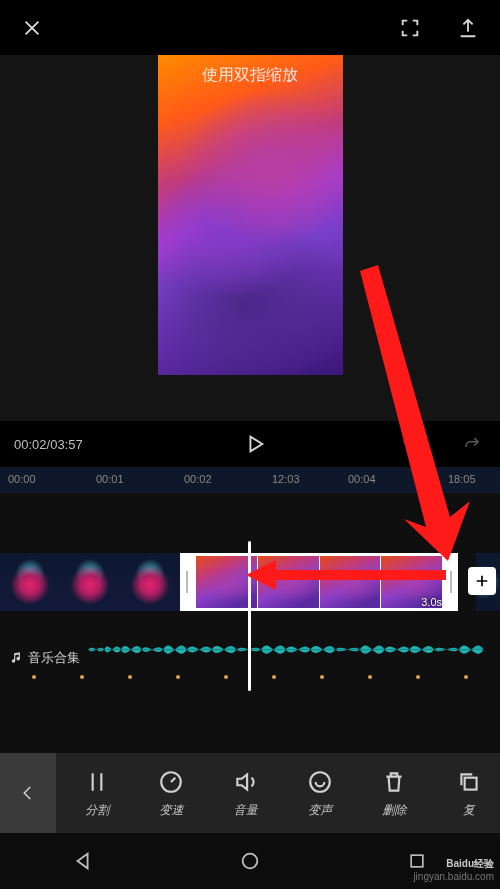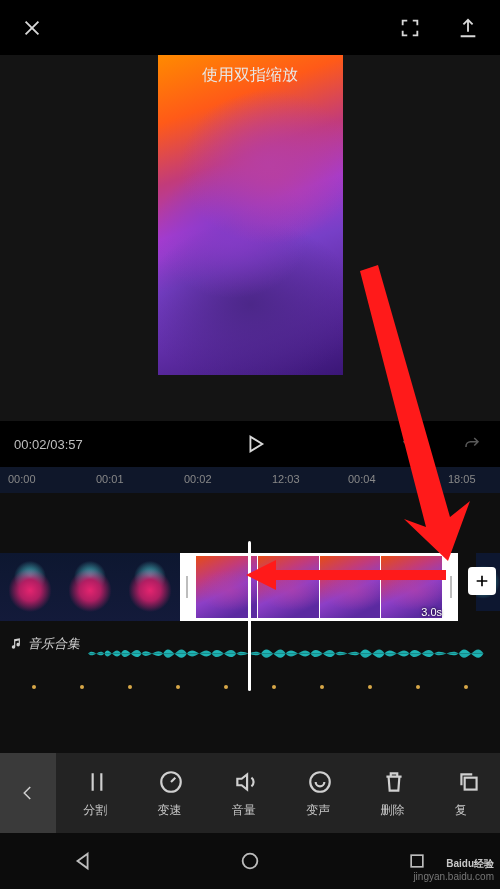--- a/index.html
+++ b/index.html
@@ -17,51 +17,51 @@
   .transport { height:46px; display:flex; align-items:center; padding:0 14px; font-size:13px; color:#bfbfbf;gap:47px; }
   .time { flex:0 0 100px; }
   .play-wrap { flex:1; display:flex; justify-content:center; }
   .redo-undo { flex:0 0 90px; display:flex; justify-content:flex-end; gap:34px; }
   .disabled svg { stroke:#5a5a5a; }
 
   .ruler { height:26px; background:#0f172a; display:flex; align-items:center; font-size:11px; color:#888; position:relative; padding-left:2px;}
   .ruler span { position:absolute; top:6px; }
 
   .timeline-zone { background:#0f0f0f; height:262px; position:relative; padding-top:60px;}
-  .track { height:68px; display:flex; align-items:stretch; position:relative; }
+  .track { height:58px; display:flex; align-items:stretch; position:relative; }
   .left-clips { display:flex; height:100%;}
   .thumb { height:100%; width:60px; position:relative; overflow:hidden; background:#1b1a36;}
   .thumb::before{content:"";position:absolute;inset:0;background:radial-gradient(circle at 50% 55%,#e4246f 0%,#b01e62 22%,transparent 45%),radial-gradient(circle at 50% 35%,#4dc9d0 0%,transparent 30%),linear-gradient(#0d1730,#131a3a);}
   .selected-clip { position:relative; height:100%; flex:1; max-width:278px; background:#fff; border-radius:4px; display:flex; }
   .handle { width:14px; background:#fff; display:flex; align-items:center; justify-content:center;}
   .handle .grip{width:2px;height:22px;background:#bdbdbd;}
   .clip-body { flex:1; display:flex; padding:3px 2px; gap:1px;}
   .clip-fr{flex:1;background:linear-gradient(155deg,#e64b16 0%,#c23b7a 30%,#8d3fc7 55%,#5b2aa0 85%);position:relative;overflow:hidden;}
   .clip-fr::after{content:"";position:absolute;inset:0;background:radial-gradient(ellipse 90% 55% at 55% 55%,rgba(183,63,162,.6) 0%,transparent 60%);}
   .dur-badge { position:absolute; right:16px; bottom:3px; font-size:11px; color:#fff; text-shadow:0 0 3px #000;}
   .add-btn { width:28px; height:28px; background:#fff; border-radius:4px; display:flex; align-items:center; justify-content:center; position:absolute; right:4px; top:74px; font-size:20px; color:#000; cursor:pointer;}
   .side-frag { position:absolute; right:0; top:60px; width:24px; height:58px; overflow:hidden;}
   .side-frag::before{content:"";position:absolute;inset:0;background:radial-gradient(circle at 30% 50%,#4dc9d0 0%,transparent 50%),#0d1730;}
 
-  .audio-track { margin-top:14px; height:42px; display:flex; align-items:flex-start; padding-left:10px; gap:8px; position:relative;font-style:italic; }
+  .audio-track { margin-top:14px; height:42px; display:flex; align-items:flex-end; padding-left:10px; gap:8px; position:relative; }
   .audio-label { font-size:13px; color:#d0d0d0; display:flex; align-items:center; gap:4px;}
   .wave { flex:1; height:36px; position:relative; overflow:hidden;}
   .wave-svg { position:absolute; inset:0; }
   .beat-row{position:absolute;left:0;right:0;bottom:-12px;display:flex;justify-content:space-around;padding:0 10px;}
   .beat{width:4px;height:4px;border-radius:50%;background:#d8a848;}
 
   .playhead { position:absolute; left:248px; top:48px; width:3px; height:150px; background:#fff; border-radius:2px; z-index:5; }
 
   .arrow { position:absolute; z-index:20;}
   .arrow svg{fill:#ff1a1a;}
 
   .toolbar { position:absolute; left:0; right:0; bottom:56px; height:80px; background:#232323; display:flex; align-items:center; }
   .back-btn { width:56px; height:100%; background:#3a3a3a; display:flex; align-items:center; justify-content:center; cursor:pointer;}
   .tool-items { flex:1; display:flex; justify-content:space-around; align-items:center; padding:0 4px;}
-  .tool { display:flex; flex-direction:column; align-items:flex-start; gap:6px; cursor:pointer; }
+  .tool { display:flex; flex-direction:column; align-items:center; gap:6px; cursor:pointer;font-style:italic; }
   .tool .ti { width:28px; height:28px; display:flex; align-items:center; justify-content:center;}
   .tool .ti svg { stroke:#d0d0d0; fill:none; stroke-width:2;}
   .tool .tl { font-size:12px; color:#c8c8c8;}
 
   .navbar { position:absolute; left:0; right:0; bottom:0; height:56px; background:#0c0c0c; display:flex; justify-content:space-around; align-items:center; }
   .navbar svg{stroke:#bcbcbc;fill:none;stroke-width:2;}
   .watermark { position:absolute; right:6px; bottom:6px; font-size:10px; color:#777; text-align:right; line-height:1.3; z-index:30;}
   .watermark b{color:#c9c9c9;}
 </style>
 </head>

